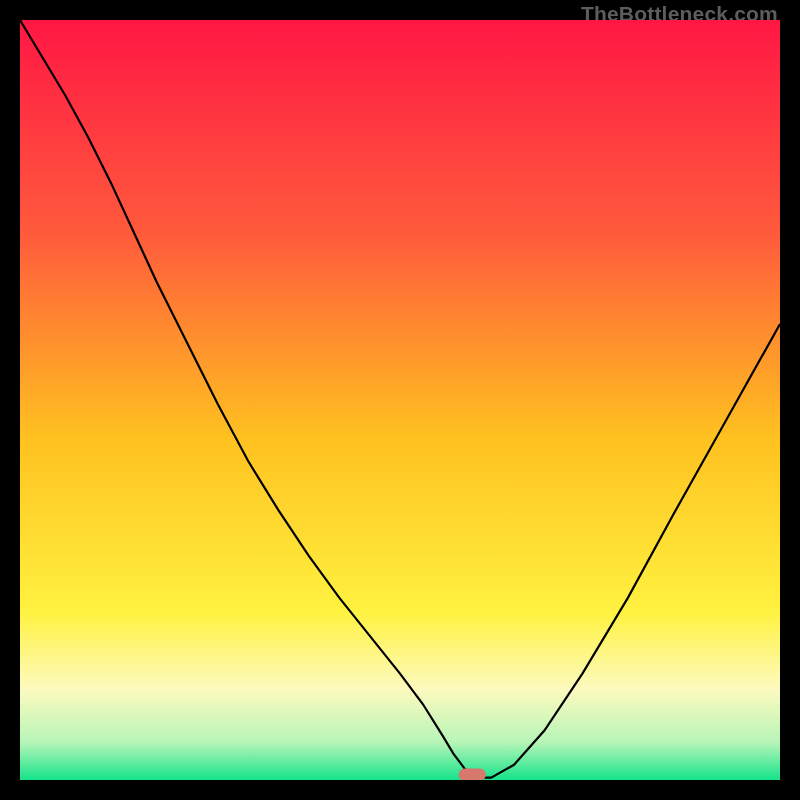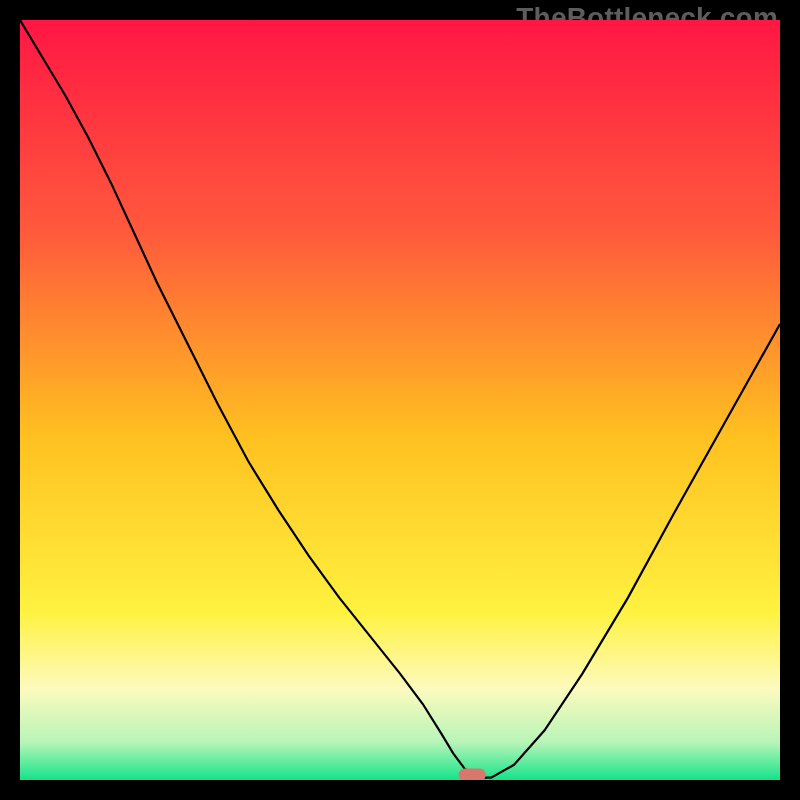--- a/index.html
+++ b/index.html
@@ -22,21 +22,21 @@
     left: 20px;
     top: 20px;
     width: 760px;
     height: 760px;
   }
   .watermark {
     position: absolute;
     top: 2px;
     right: 22px;
     color: #5d5d5d;
-    font-size: 28px;
+    font-size: 21px;
     font-weight: 600;
     letter-spacing: 0.2px;
   }
   svg { display: block; }
 </style>
 </head>
 <body>
 
 <div class="frame">
 

